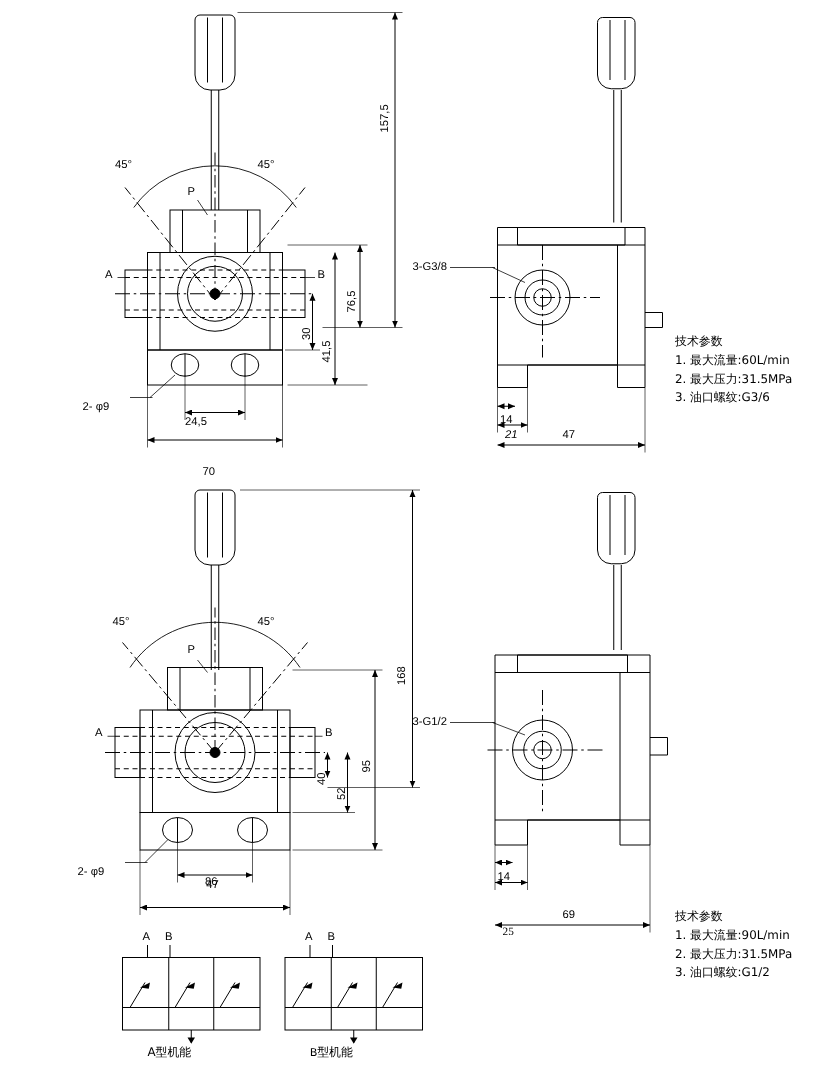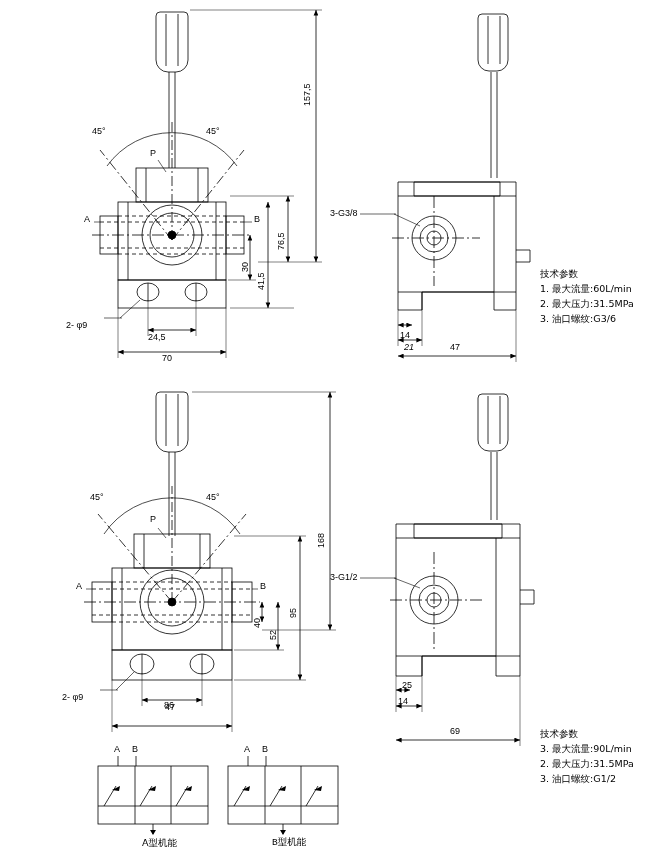--- a/index.html
+++ b/index.html
@@ -5,21 +5,21 @@
   html,body{margin:0;padding:0;}
   body{
     width:662px;height:853px;background:#ffffff;position:relative;
     font-family:"Liberation Sans", sans-serif;
     color:#000;
     overflow:hidden;
   }
   .sheet{position:absolute;left:0;top:0;width:662px;height:853px;}
   svg{position:absolute;left:0;top:0;}
   .lbl{position:absolute;font-size:9px;line-height:10px;white-space:nowrap;color:#000;}
-  .lbl.cn{font-family:"DejaVu Sans", sans-serif;font-size:9.5px;margin-left:24px;}
+  .lbl.cn{font-family:"DejaVu Sans", sans-serif;font-size:9.5px;}
   .spec{position:absolute;font-family:"DejaVu Sans", sans-serif;font-size:9.5px;line-height:15px;white-space:nowrap;}
 </style>
 </head>
 <body>
 
 <div class="sheet">
 
 <svg width="662" height="853" viewBox="0 0 662 853">
   <defs>
     <marker id="ar" markerWidth="8" markerHeight="8" refX="7" refY="3" orient="auto">
@@ -246,21 +246,21 @@
   <path d="M280,830 l3,5 l3,-5 z" fill="#000" stroke="none"></path>
 
   </g>
 </svg>
 
 <div class="lbl" style="left:302px;top:106px;transform:rotate(-90deg);transform-origin:left top;">157,5</div>
 <div class="lbl" style="left:276px;top:250px;transform:rotate(-90deg);transform-origin:left top;">76,5</div>
 <div class="lbl" style="left:256px;top:290px;transform:rotate(-90deg);transform-origin:left top;">41,5</div>
 <div class="lbl" style="left:240px;top:272px;transform:rotate(-90deg);transform-origin:left top;">30</div>
 <div class="lbl" style="left:148px;top:332px;">24,5</div>
-<div class="lbl" style="left:162px;top:353px;">70</div>
+<div class="lbl" style="left:162px;top:372px;">70</div>
 <div class="lbl" style="left:92px;top:126px;">45°</div>
 <div class="lbl" style="left:206px;top:126px;">45°</div>
 <div class="lbl" style="left:150px;top:148px;">P</div>
 <div class="lbl" style="left:84px;top:214px;">A</div>
 <div class="lbl" style="left:254px;top:214px;">B</div>
 <div class="lbl" style="left:66px;top:320px;">2- φ9</div>
 
 <div class="lbl" style="left:330px;top:208px;">3-G3/8</div>
 <div class="lbl" style="left:400px;top:330px;">14</div>
 <div class="lbl" style="left:404px;top:342px;font-style:italic;">21</div>
@@ -281,26 +281,26 @@
 <div class="lbl" style="left:164px;top:700px;">86</div>
 <div class="lbl" style="left:90px;top:492px;">45°</div>
 <div class="lbl" style="left:206px;top:492px;">45°</div>
 <div class="lbl" style="left:150px;top:514px;">P</div>
 <div class="lbl" style="left:76px;top:581px;">A</div>
 <div class="lbl" style="left:260px;top:581px;">B</div>
 <div class="lbl" style="left:62px;top:692px;">2- φ9</div>
 
 <div class="lbl" style="left:330px;top:572px;">3-G1/2</div>
 <div class="lbl" style="left:398px;top:696px;">14</div>
-<div class="lbl" style="left:402px;top:680px;">25</div>
+<div class="lbl" style="left:402px;top:740px;font-family:Liberation Serif, serif;">25</div>
 <div class="lbl" style="left:450px;top:726px;">69</div>
 
 <div class="spec" style="left:540px;top:726px;">
   <div>技术参数</div>
-  <div>3. 最大流量:90L/min</div>
+  <div>1. 最大流量:90L/min</div>
   <div>2. 最大压力:31.5MPa</div>
   <div>3. 油口螺纹:G1/2</div>
 </div>
 
 <div class="lbl" style="left:114px;top:744px;">A</div>
 <div class="lbl" style="left:132px;top:744px;">B</div>
 <div class="lbl cn" style="left:118px;top:838px;">A型机能</div>
 
 <div class="lbl" style="left:244px;top:744px;">A</div>
 <div class="lbl" style="left:262px;top:744px;">B</div>

